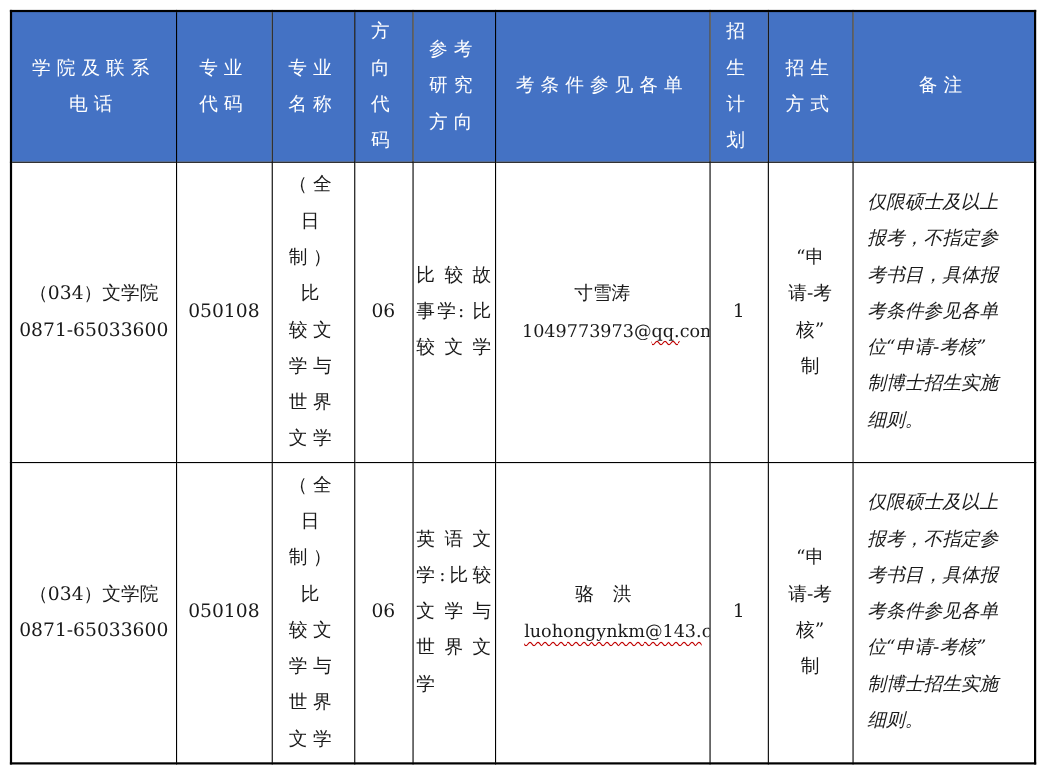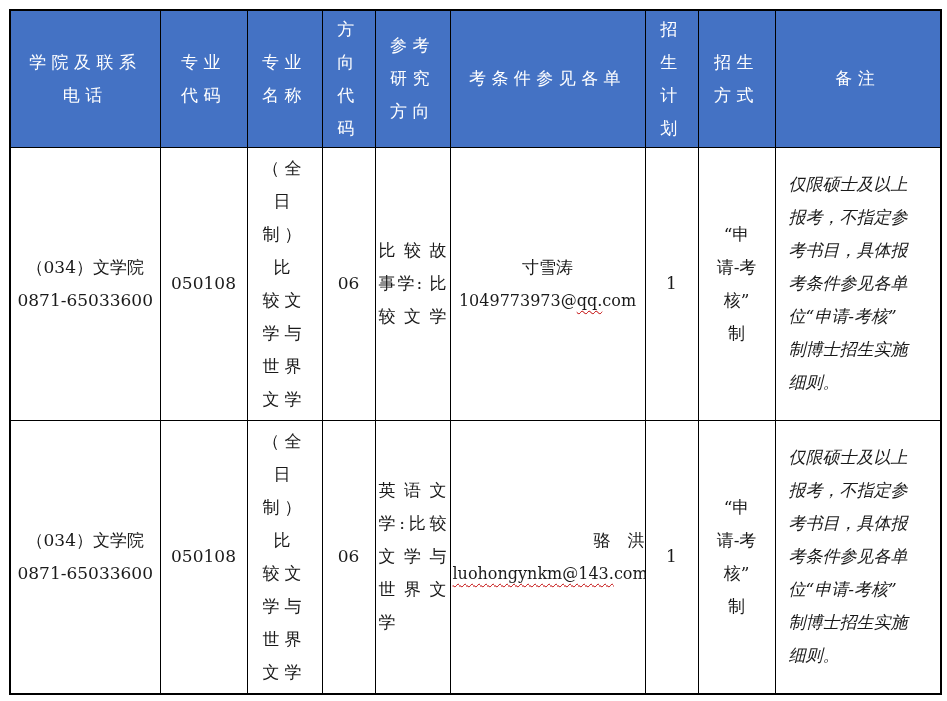--- a/index.html
+++ b/index.html
@@ -30,22 +30,22 @@
   td { font-size:17px; line-height:33px; }
   .preline { white-space:pre-line; }
   .cell-major-name { letter-spacing:0.3em; }
   .cell-research {
     text-align:justify; text-align-last:justify;
     padding:2px 3px;
   }
   .cell-research .preline { display:block; }
   .cell-remarks { text-align:left; padding:0 13px;font-style:italic; }
   .advisor-block { display:block; }
-  .email-line { display:block; font-size:16px; letter-spacing:0; white-space:nowrap; }
-  .advisor-left { text-align:right; padding-left:2px; }
+  .email-line { display:block; font-size:16px; letter-spacing:0; white-space:nowrap;margin-left:24px; }
+  .advisor-left { text-align:center; padding-left:2px; }
   .wavy {
     text-decoration-line:underline;
     text-decoration-style:wavy;
     text-decoration-color:var(--squiggle);
     text-decoration-thickness:1px;
     text-underline-offset:4px;
   }
 </style>
 </head>
 <body>

